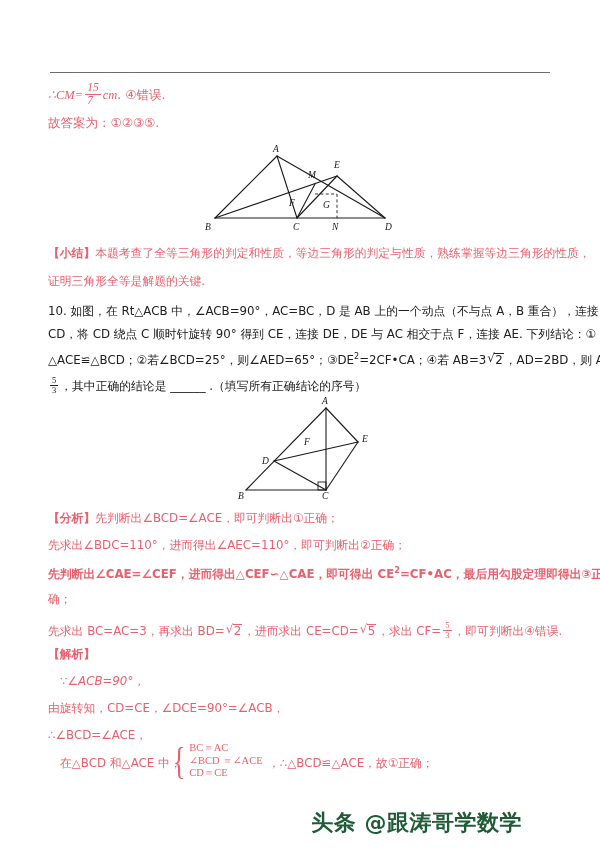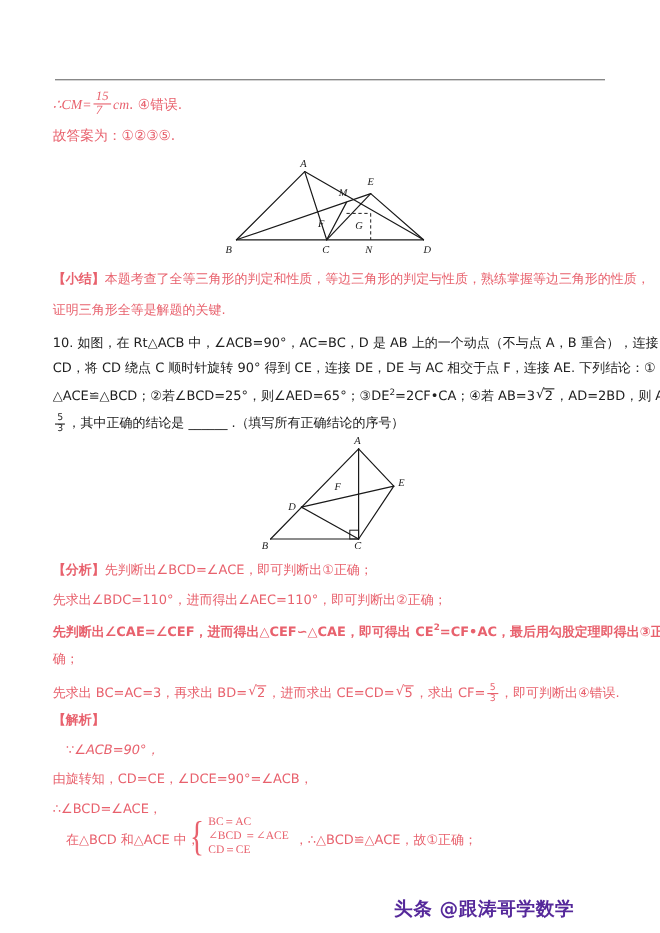--- a/index.html
+++ b/index.html
@@ -57,20 +57,21 @@
   .bold { font-weight: bold; }
 
   
   .frac {
     display: inline-block;
     vertical-align: -0.42em;
     text-align: left;
     font-size: 0.93em;
     line-height: 1.04;
     margin: 0 2px;
+    font-family: Liberation Serif, serif;
   }
   .frac .num { display: block; padding: 0 2px; }
   .frac .den { display: block; border-top: 1px solid currentColor; padding: 0 2px; }
 
   .frac.sm {
     font-size: 0.72em;
     vertical-align: -0.38em;
   }
 
   
@@ -123,23 +124,23 @@
     text-align: left;
   }
   .syslines div { white-space: nowrap; }
 
   
   .watermark {
     position: absolute;
     right: 22px;
     bottom: 14px;
     font-family: "DejaVu Sans", "Liberation Sans", sans-serif;
-    font-size: 17px;
+    font-size: 22px;
     font-weight: bold;
-    color: #4c1d95;
+    color: #14532d;
     letter-spacing: 0.5px;
     white-space: nowrap;
     opacity: 0.95;
   }
 </style>
 </head>
 <body>
 
 <div class="page">
 

